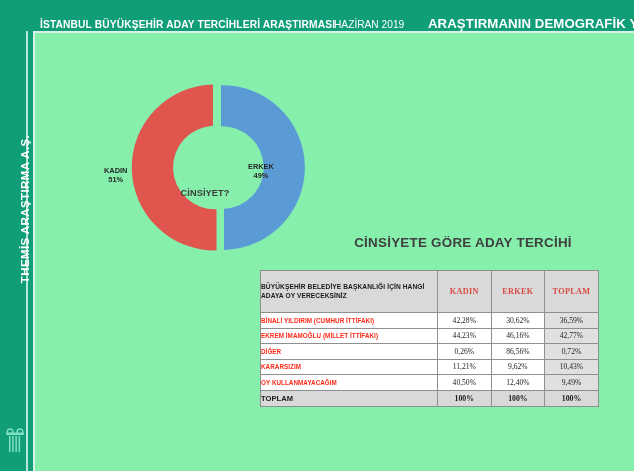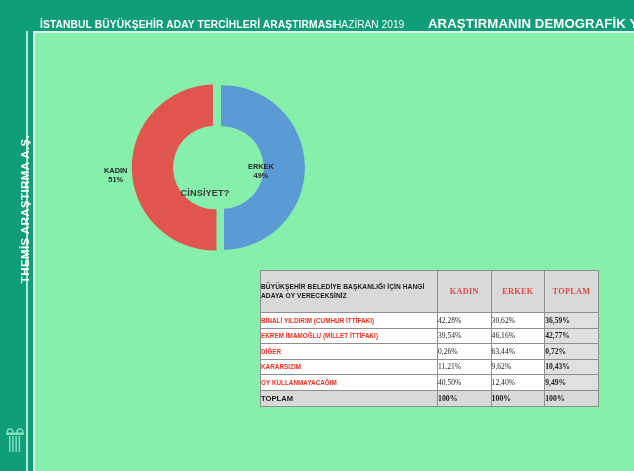--- a/index.html
+++ b/index.html
@@ -206,23 +206,24 @@
     font-size: 6.3px;
     font-weight: bold;
     text-align: left;
     padding-left: 5px;
     letter-spacing: 0.05px;
     white-space: nowrap;
   }
   td.rnum {
     color: #1c1c1c;
     font-size: 7.6px;
+    text-align: center;
     font-family: "Liberation Serif", serif;
   }
-  td.tot-col { background: #e0e0e0; font-weight: bold; }
+  td.tot-col { background: #e0e0e0; }
 
   
   tr.trow td {
     background: #d9d9d9;
     height: 16px;
   }
   tr.trow td.rlabel {
     color: #1a1a1a;
     font-size: 7.6px;
     font-weight: bold;
@@ -276,20 +277,21 @@
       </div>
 
       <div class="donut-lbl lbl-erkek">
         <div>ERKEK</div>
         <div>49%</div>
       </div>
 
       <div class="donut-center">CİNSİYET?</div>
     </div>
 
+    <div class="sect-title">CİNSİYETE GÖRE ADAY TERCİHİ</div>
 
     <div class="tbl-wrap">
       <table class="data">
         <colgroup>
           <col class="c-label">
             <col class="c-num">
             <col class="c-num">
             <col class="c-num">
         </colgroup>
         <thead>
@@ -302,28 +304,28 @@
         </thead>
         <tbody>
           <tr class="drow">
             <td class="rlabel">BİNALİ YILDIRIM (CUMHUR İTTİFAKI)</td>
             <td class="rnum">42,28%</td>
             <td class="rnum">30,62%</td>
             <td class="rnum tot-col">36,59%</td>
           </tr>
           <tr class="drow">
             <td class="rlabel">EKREM İMAMOĞLU (MİLLET İTTİFAKI)</td>
-            <td class="rnum">39,54%</td>
+            <td class="rnum">44,23%</td>
             <td class="rnum">46,16%</td>
             <td class="rnum tot-col">42,77%</td>
           </tr>
           <tr class="drow">
             <td class="rlabel">DİĞER</td>
             <td class="rnum">0,26%</td>
-            <td class="rnum">63,44%</td>
+            <td class="rnum">86,56%</td>
             <td class="rnum tot-col">0,72%</td>
           </tr>
           <tr class="drow">
             <td class="rlabel">KARARSIZIM</td>
             <td class="rnum">11,21%</td>
             <td class="rnum">9,62%</td>
             <td class="rnum tot-col">10,43%</td>
           </tr>
           <tr class="drow">
             <td class="rlabel">OY KULLANMAYACAĞIM</td>

